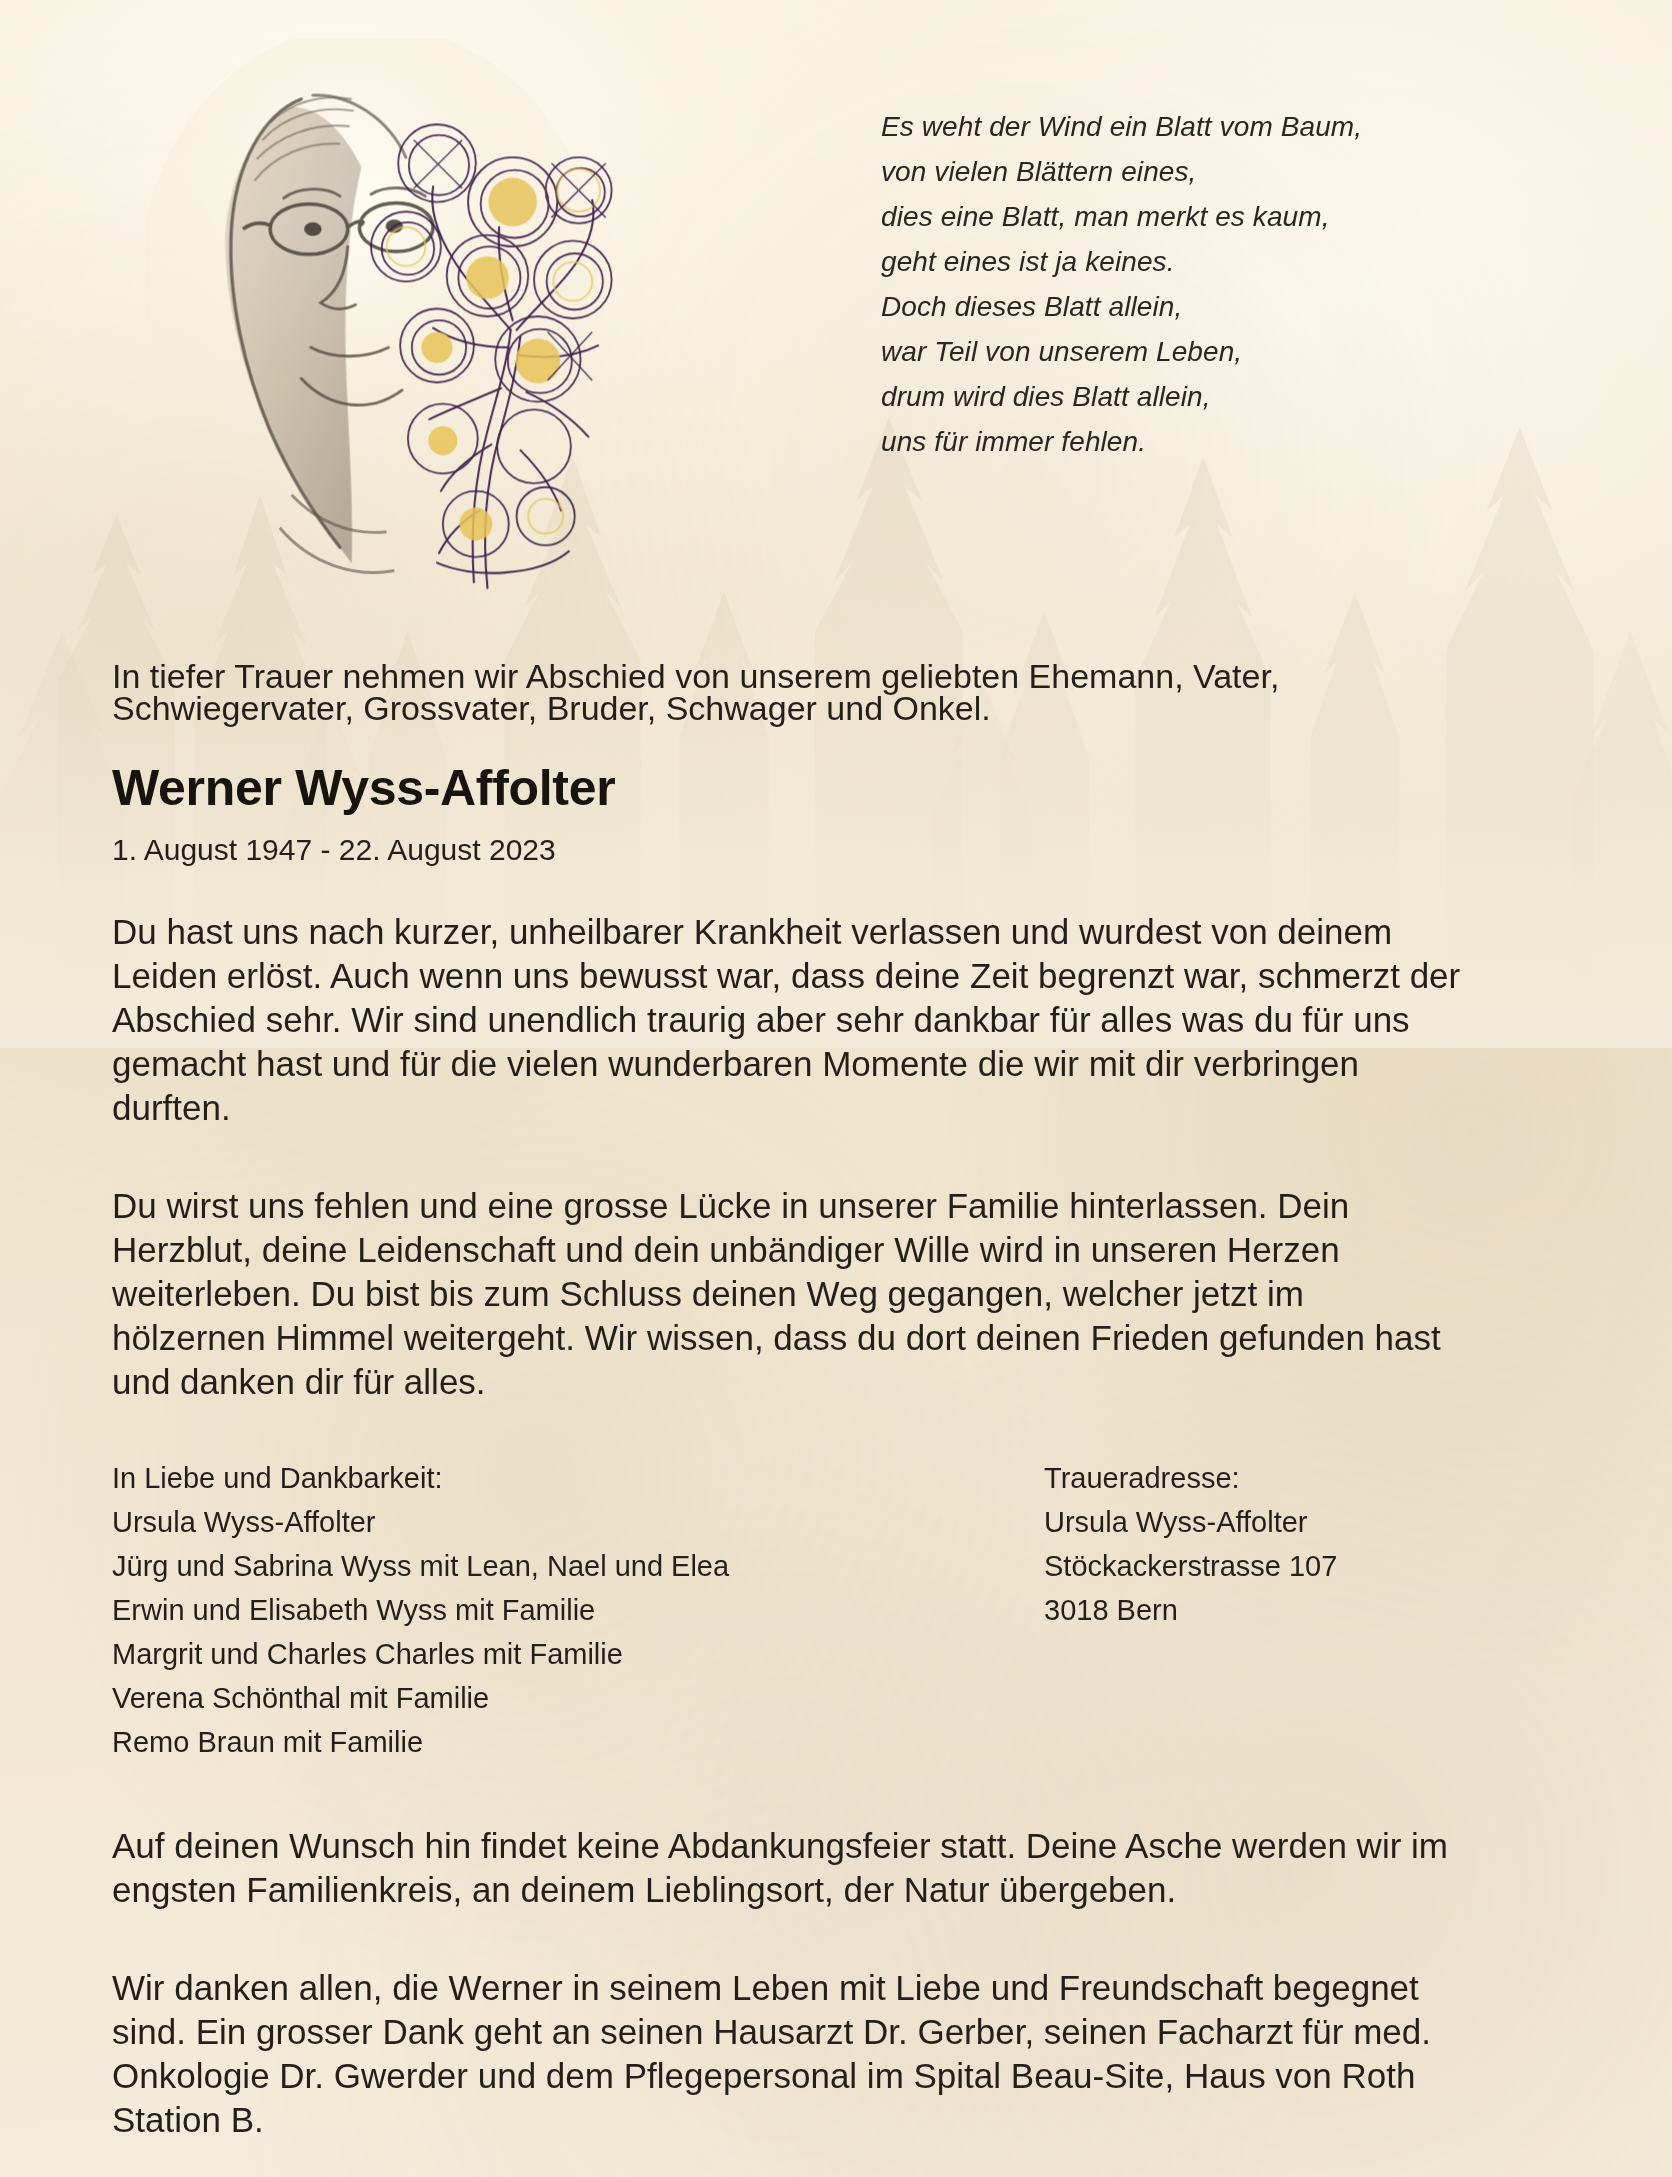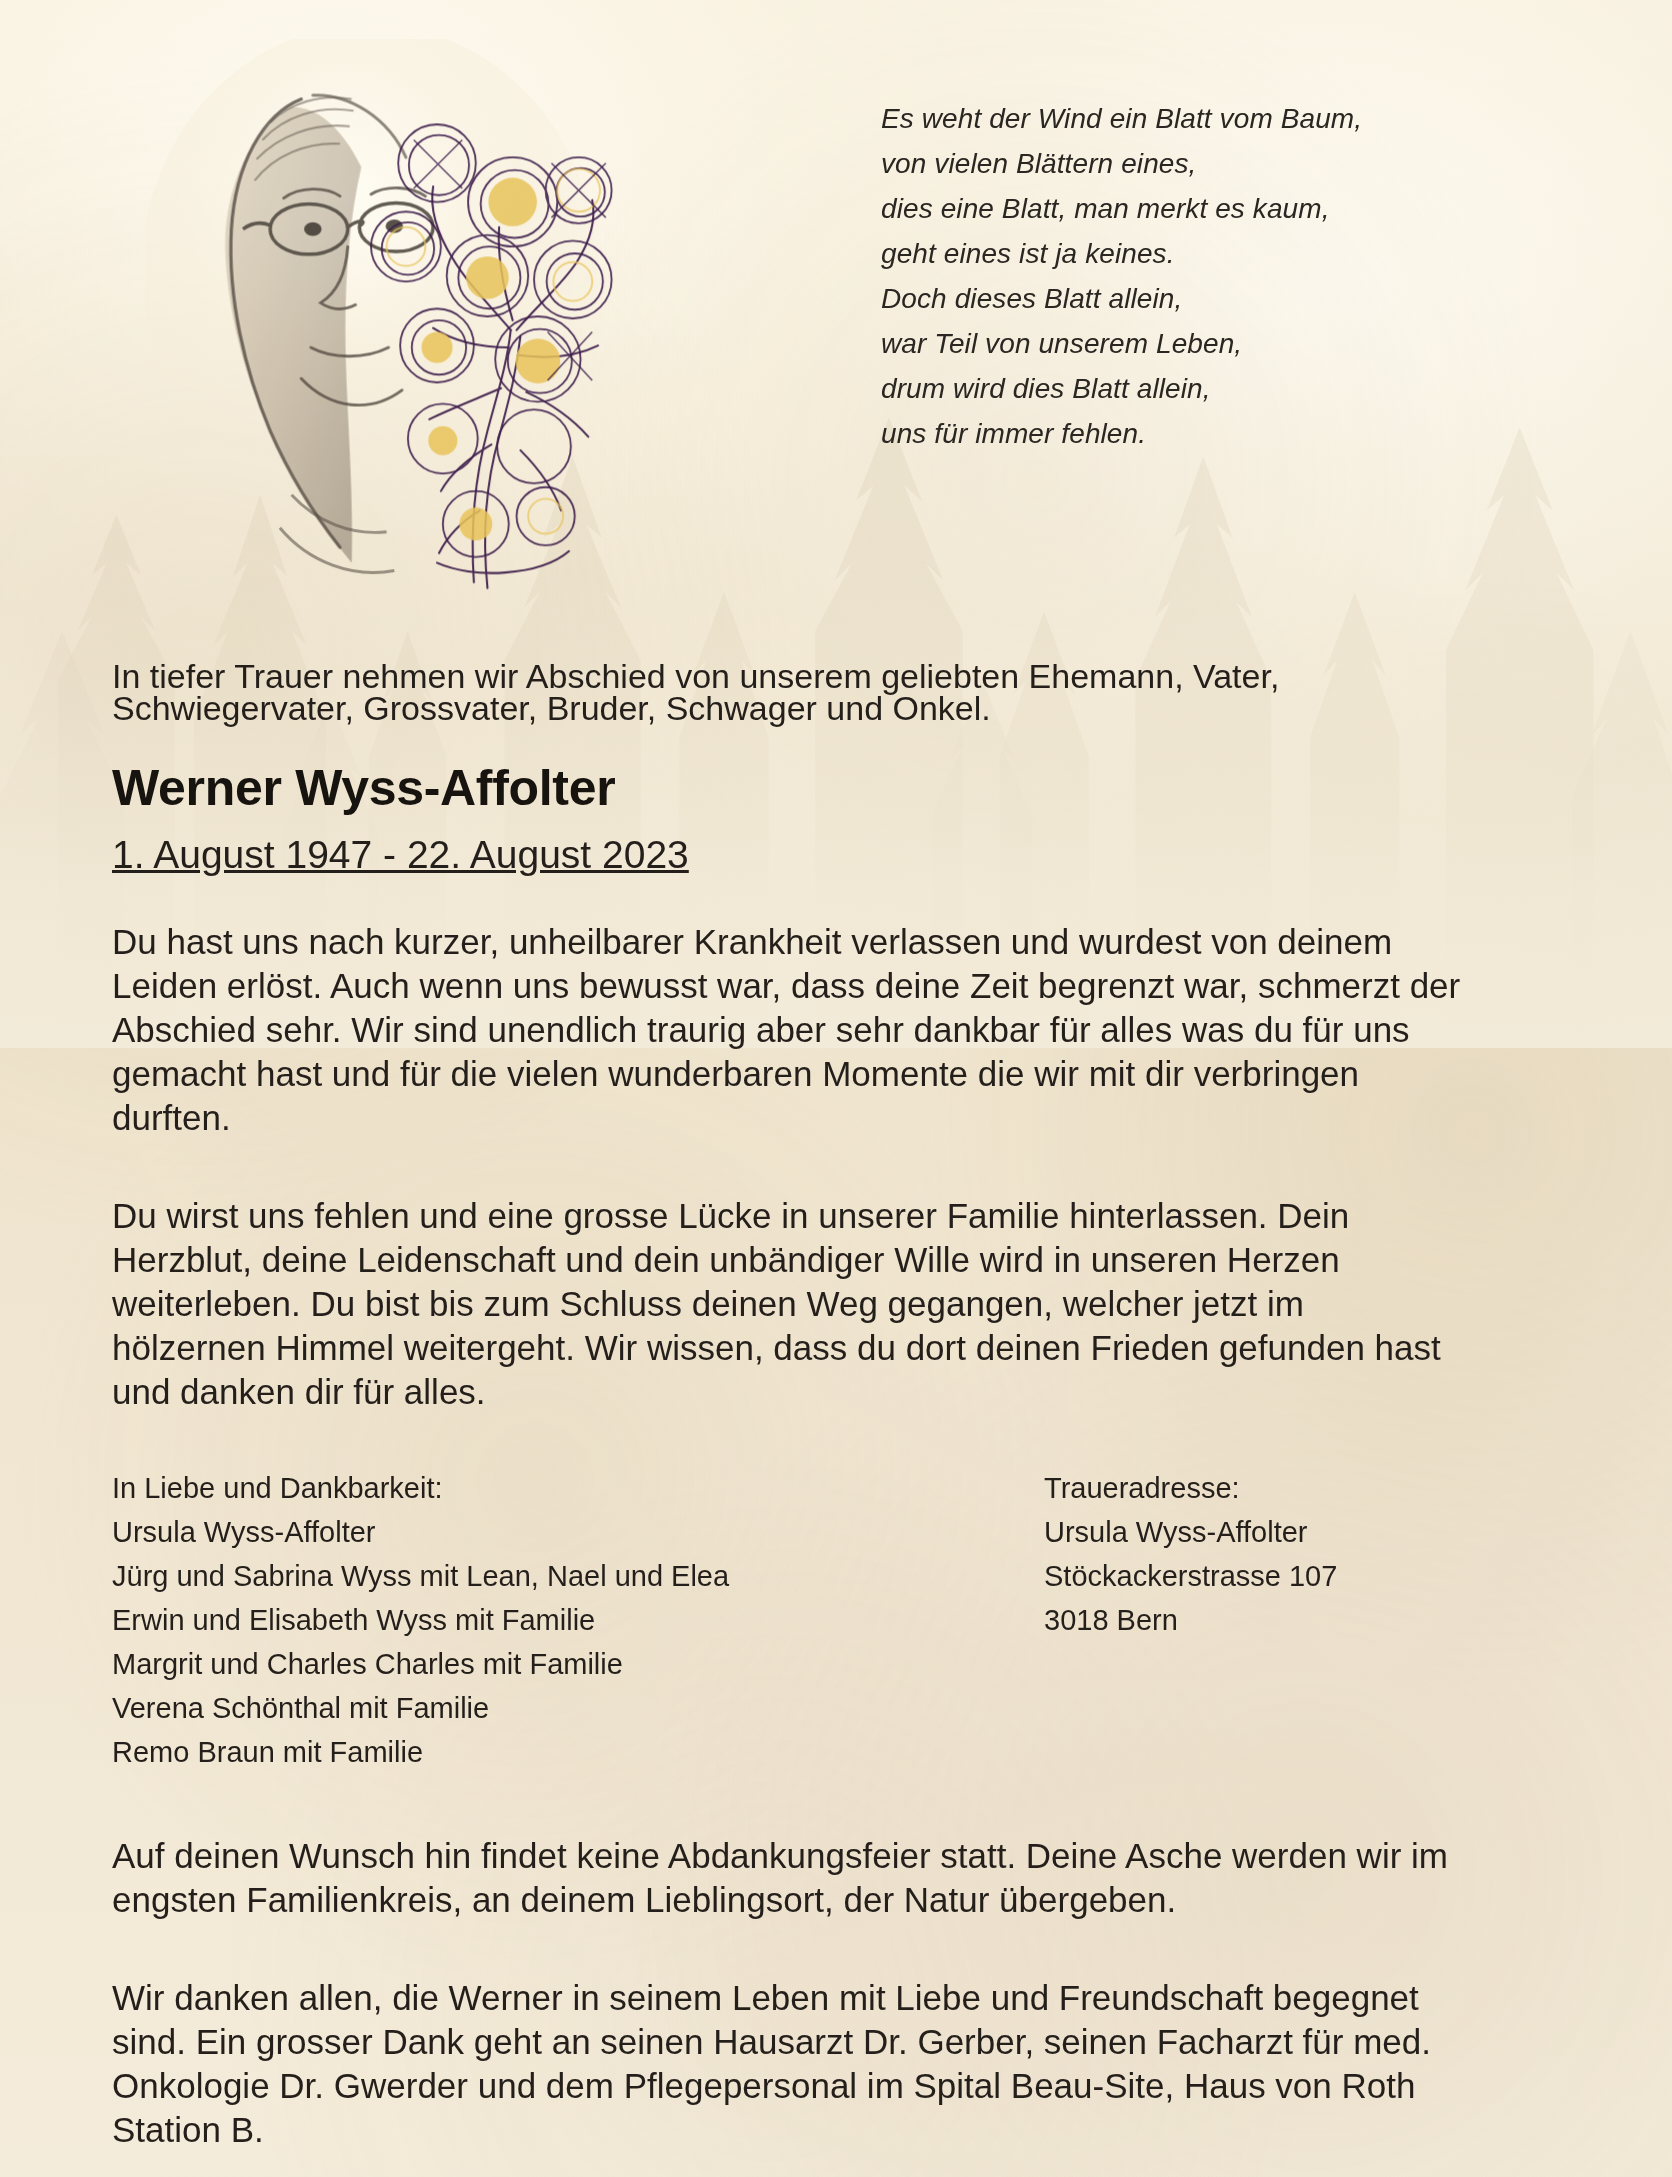--- a/index.html
+++ b/index.html
@@ -70,21 +70,21 @@
     left: 146px;
     top: 39px;
     width: 485px;
     height: 582px;
   }
 
   
   .poem {
     position: absolute;
     left: 881px;
-    top: 96px;
+    top: 104px;
     width: 699px;
     font-style: italic;
     font-size: 28px;
     line-height: 45px;
     color: #2a2622;
     letter-spacing: 0.1px;
   }
   .poem div { white-space: pre; }
 
   
@@ -102,24 +102,23 @@
     max-width: 1252px;
   }
   .name {
     font-size: 50px;
     font-weight: bold;
     letter-spacing: -0.3px;
     margin: 35px 0 0 0;
     color: #17130f;
   }
   .dates {
-    font-size: 39px;
+    font-size: 30px;
     margin: 15.5px 0 0 0;
     color: #241f1b;
-    text-decoration: underline;
   }
   .para {
     font-size: 35px;
     line-height: 44px;
     margin: 43px 0 0 0;
     color: #241f1b;
     max-width: 1354px;
   }
   .para.tight { margin-top: 54px; }
 

